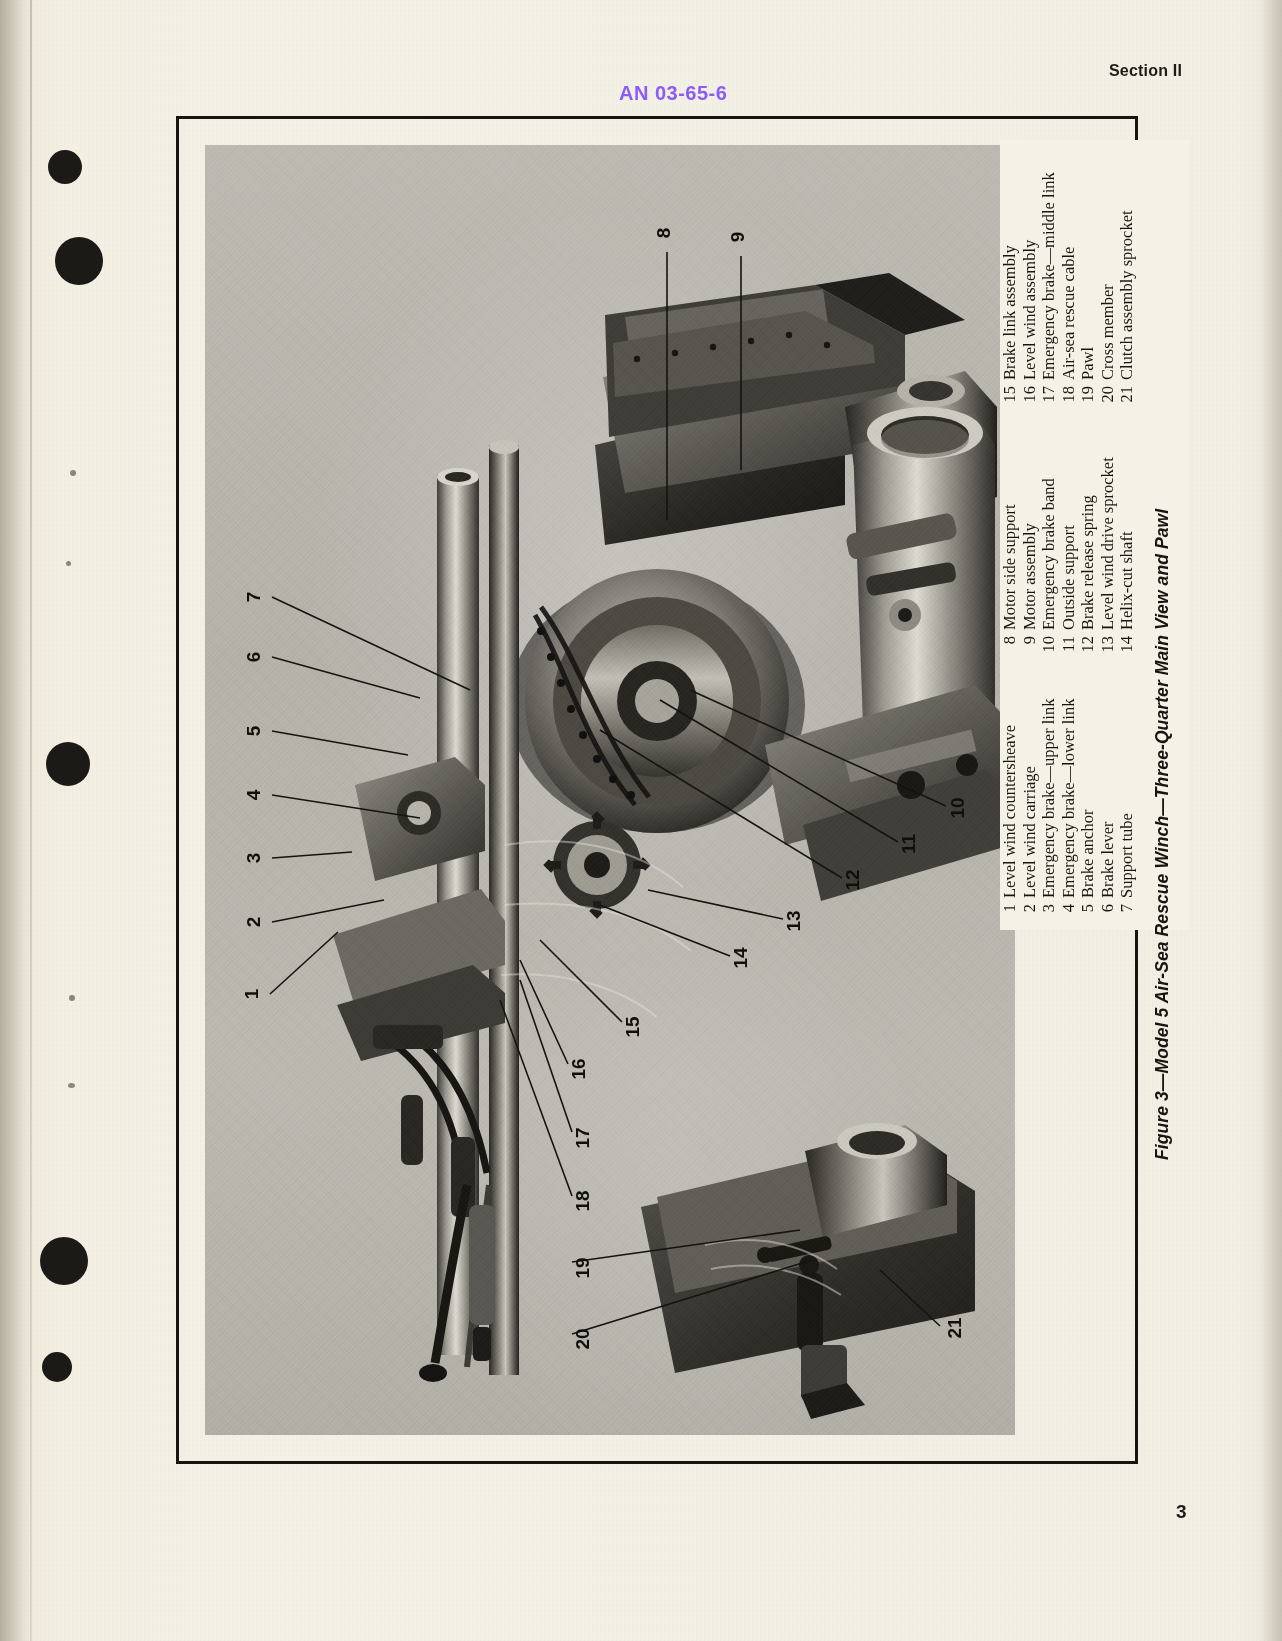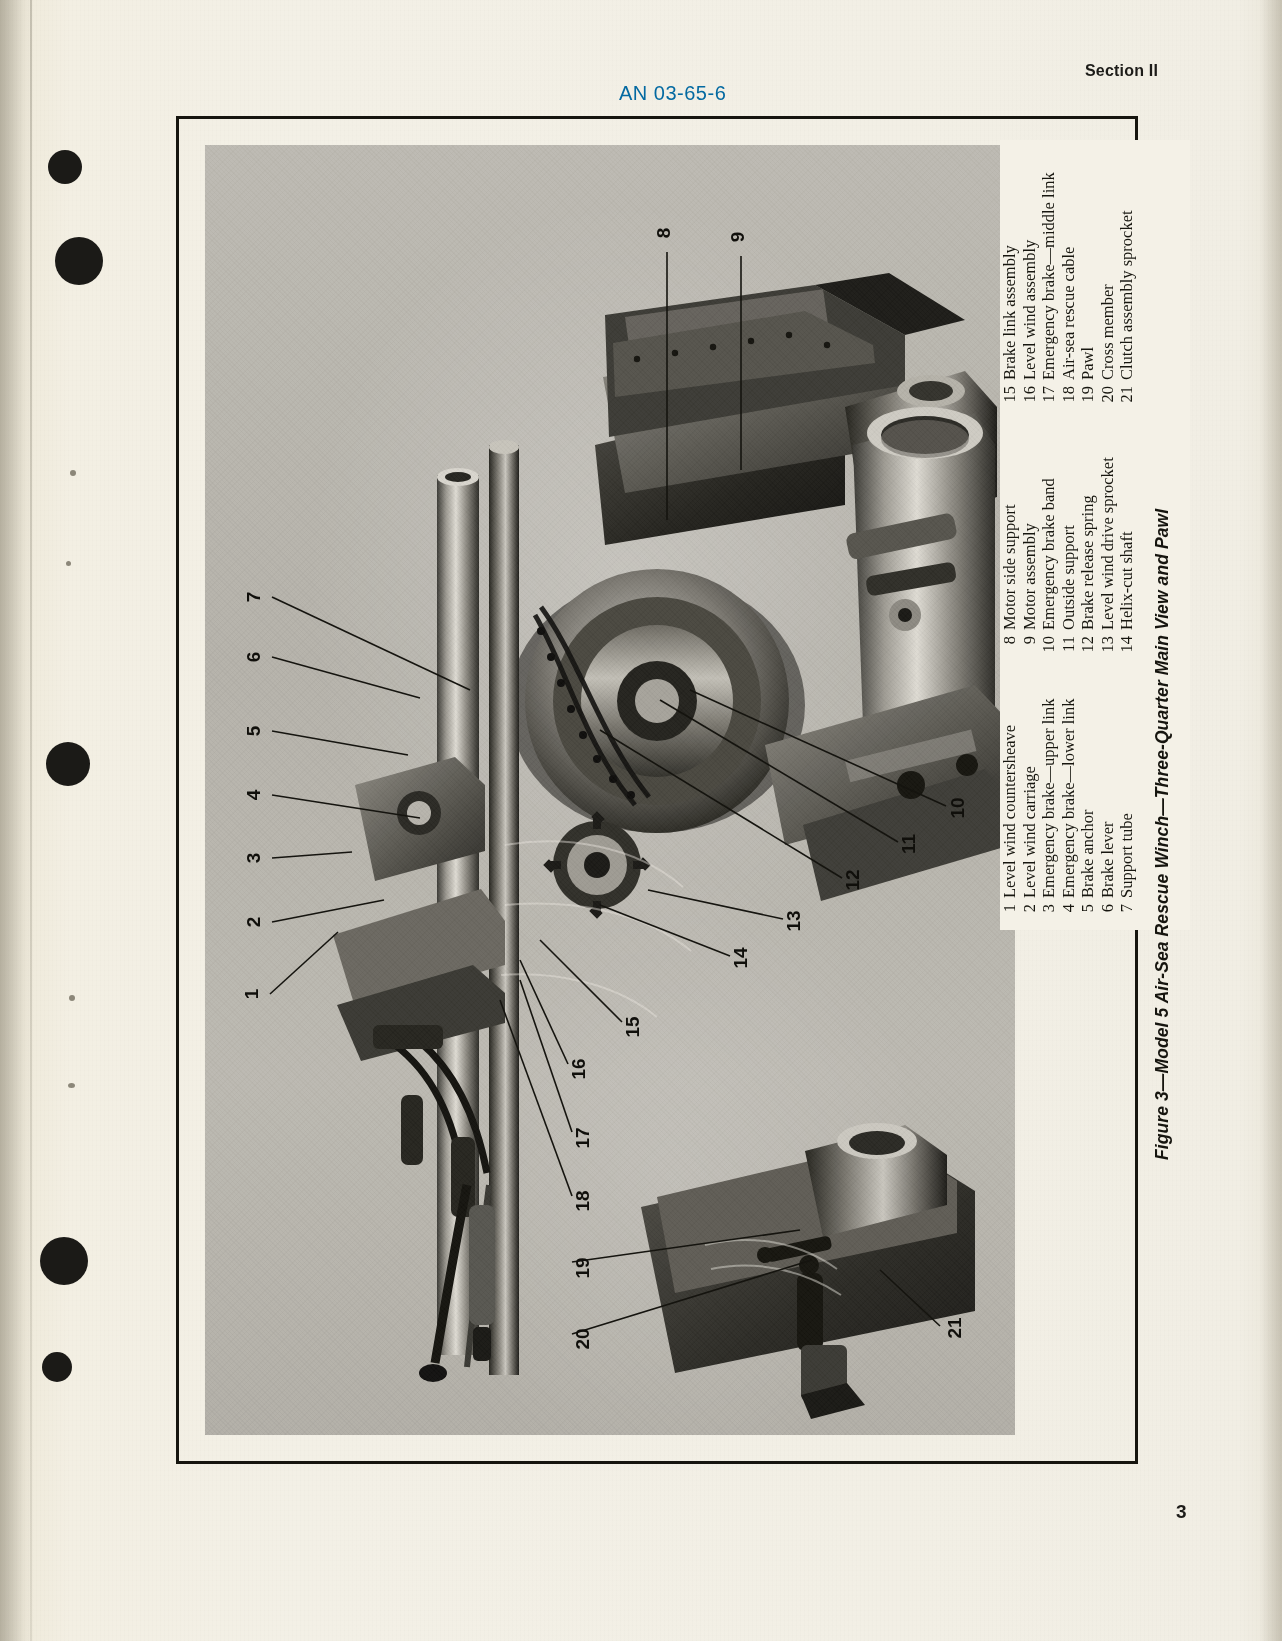--- a/index.html
+++ b/index.html
@@ -40,24 +40,24 @@
   }
 
   
   .hole{ position:absolute; border-radius:50%; background:#1b1a17; }
   .speck{ position:absolute; border-radius:50%; background:#6a6455; opacity:.75; }
 
   
   .hdr-code{
     position:absolute; left:619px; top:82px;
     font-family:"Liberation Sans", sans-serif;
-    font-weight:normal; font-size:20px; letter-spacing:.5px; color:#0369a1;
+    font-weight:bold; font-size:20px; letter-spacing:.5px; color:#8b5cf6;
   }
   .hdr-section{
-    position:absolute; left:1085px; top:62px;
+    position:absolute; left:1109px; top:62px;
     font-family:"Liberation Sans", sans-serif;
     font-weight:bold; font-size:16px; letter-spacing:.2px; color:#1d1c19;
   }
   .pagenum{
     position:absolute; left:1176px; top:1501px;
     font-family:"Liberation Sans", sans-serif;
     font-weight:bold; font-size:19px; color:#1d1c19;
   }
 
   

